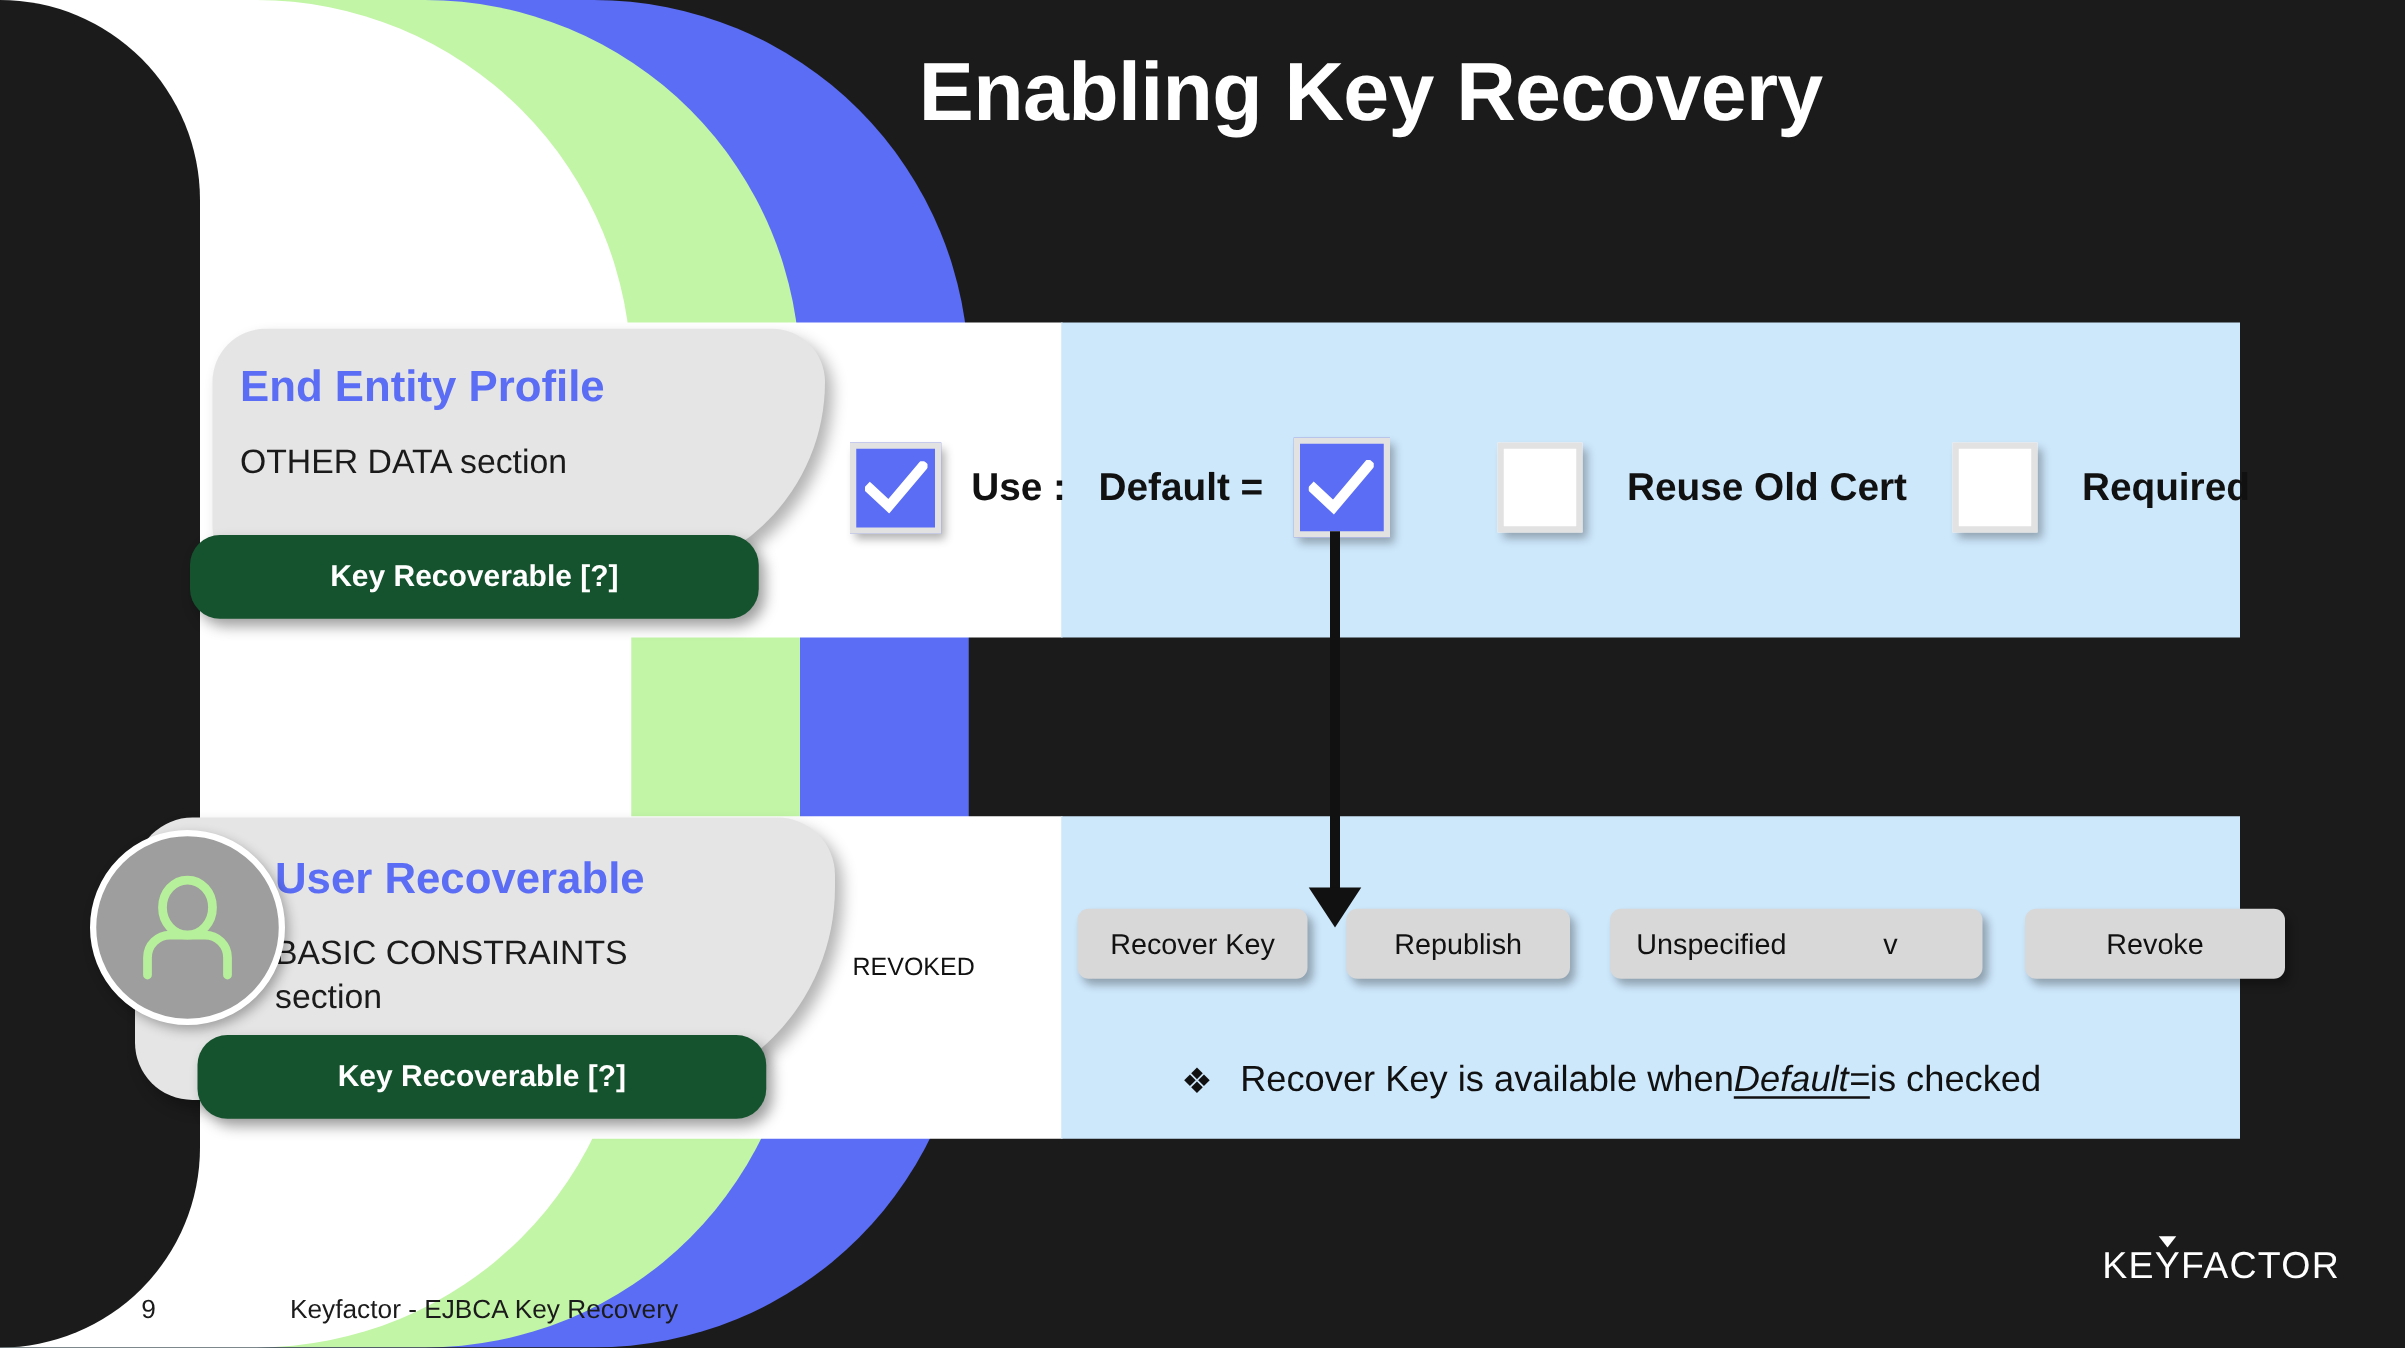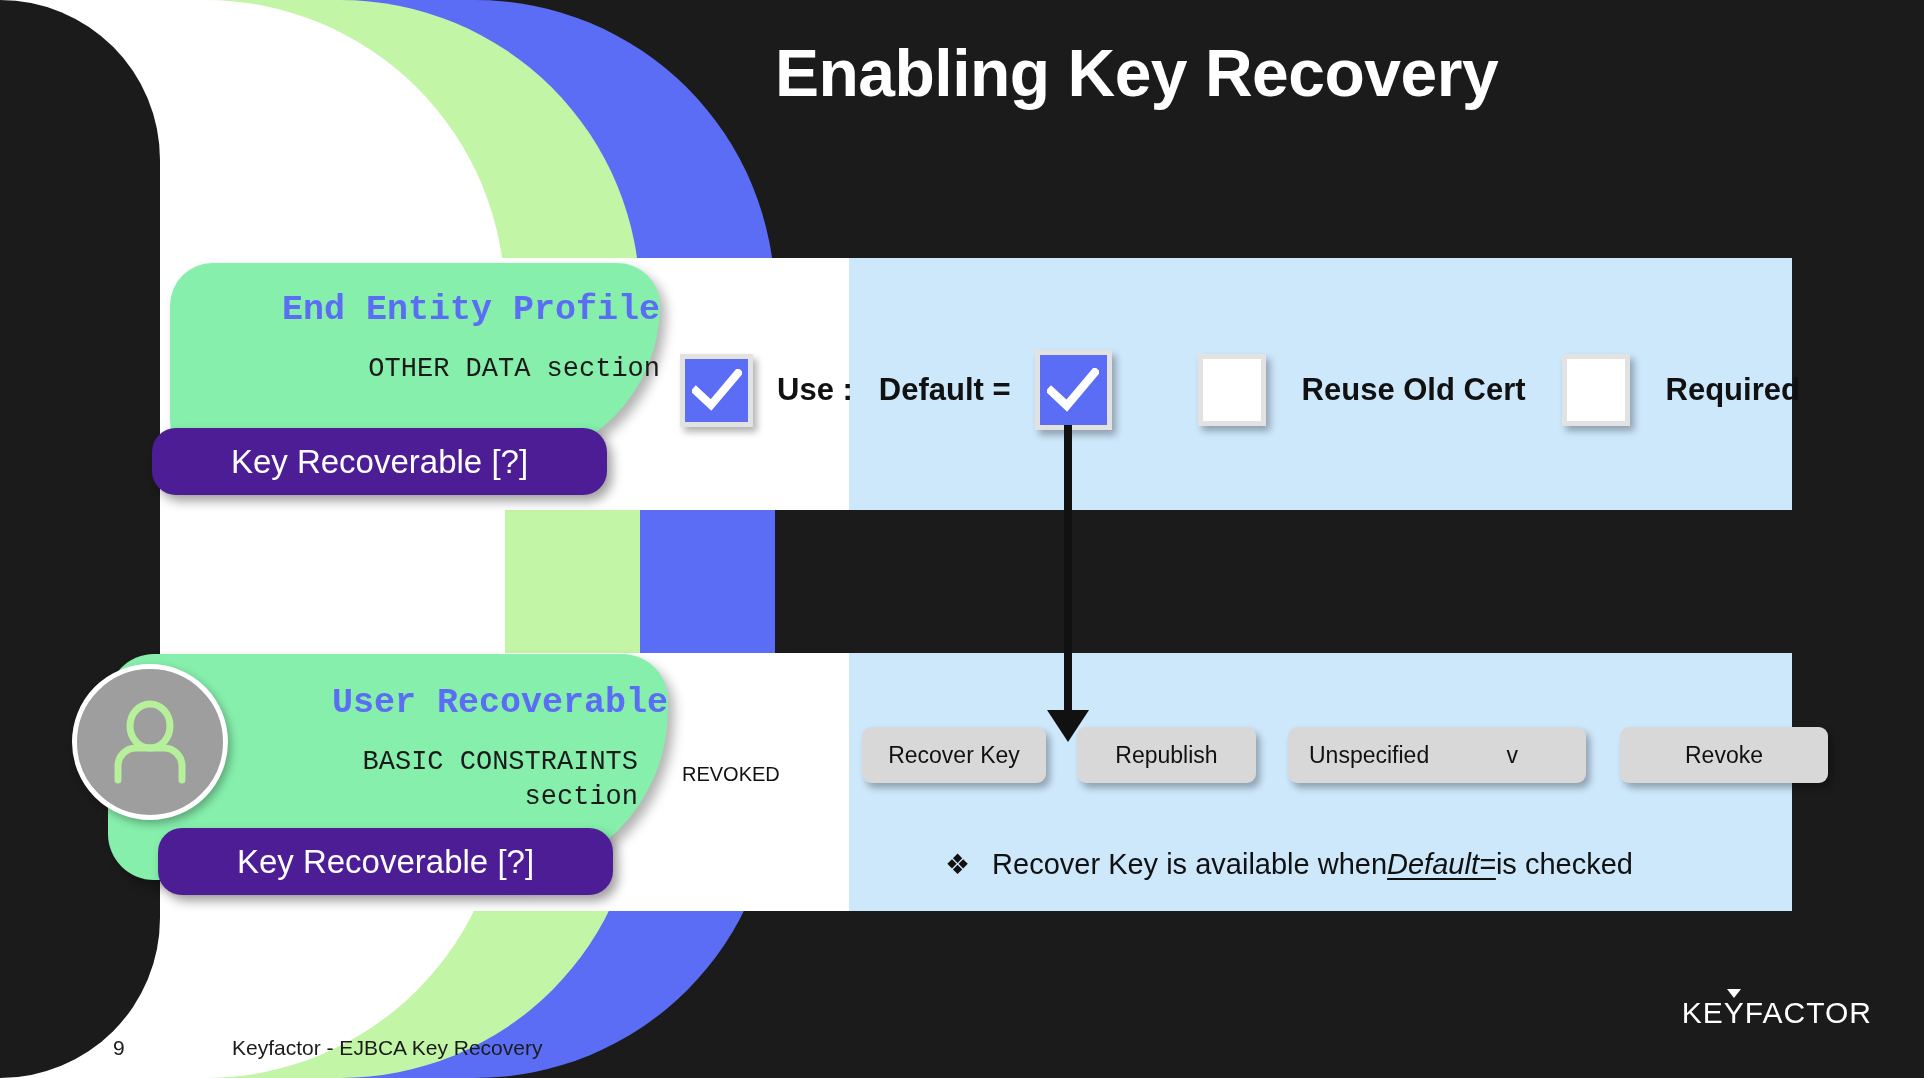--- a/index.html
+++ b/index.html
@@ -15,21 +15,21 @@
     border-top-right-radius:300px;
     border-bottom-right-radius:300px;
   }
   .band-white { width:505px;  background:#ffffff; }
   .band-green { width:640px;  background:#c2f5a6; }
   .band-blue  { width:775px;  background:#5b6df4; }
   .band-dark  { width:160px;  background:#1b1b1b; z-index:6;
                 border-top-right-radius:230px; border-bottom-right-radius:230px; }
 
   
-  .header { position:absolute; left:735px; top:40px; width:1130px; z-index:8;margin-left:40px; }
+  .header { position:absolute; left:735px; top:40px; width:1130px; z-index:8; }
   .title {
     color:#ffffff; font-size:66px; font-weight:700; letter-spacing:-0.5px;
     line-height:1.0; white-space:nowrap;
   }
   .subtitle {
     color:#ffffff; font-size:27px; font-weight:700; line-height:1.28;
     margin-top:22px;
   }
 
   
@@ -42,47 +42,46 @@
   
   .row1-white { left:160px; top:258px; width:690px; height:252px; }
   .row1-blue  { left:849px; top:258px; width:943px; height:252px; }
   
   .row2-white { left:160px; top:653px; width:690px; height:258px; }
   .row2-blue  { left:849px; top:653px; width:943px; height:258px; }
 
   
   .callout {
     position:absolute; z-index:9;
-    background:#86efac;
+    background:#e5e5e5;
     border-radius:46px 46px 170px 46px;
     box-shadow:6px 7px 12px rgba(0,0,0,.30);
-    text-align:right;
-    font-family:Liberation Mono, monospace;
+    text-align:left;
   }
   .callout-1 { left:170px; top:263px; width:490px; height:200px; padding-top:28px; }
   .callout-2 { left:108px; top:654px; width:560px; height:226px; padding-top:30px; }
 
   .callout-title {
     color:#5b6df4; font-size:35px; font-weight:700; line-height:1.1;
   }
   .callout-1 .callout-title { padding-left:22px; }
   .callout-2 .callout-title { padding-left:112px; }
   .callout-sub {
     color:#1b1b1b; font-size:27px; font-weight:400; line-height:1.3; margin-top:22px;
   }
   .callout-1 .callout-sub { padding-left:22px; }
   .callout-2 .callout-sub { padding-left:112px; padding-right:30px; }
 
   .pill {
     position:absolute; z-index:11;
-    background:#4c1d95; color:#ffffff;
+    background:#14532d; color:#ffffff;
     border-radius:24px;
     box-shadow:5px 6px 11px rgba(0,0,0,.38);
     display:flex; align-items:center; justify-content:center;
-    font-size:33px; font-weight:400;
+    font-size:24px; font-weight:700;
   }
   .pill-1 { left:152px; top:428px; width:455px; height:67px; }
   .pill-2 { left:158px; top:828px; width:455px; height:67px; }
 
   
   .avatar {
     position:absolute; z-index:12;
     left:72px; top:664px; width:156px; height:156px;
     border-radius:50%;
     background:#9e9e9e; border:5px solid #ffffff;

